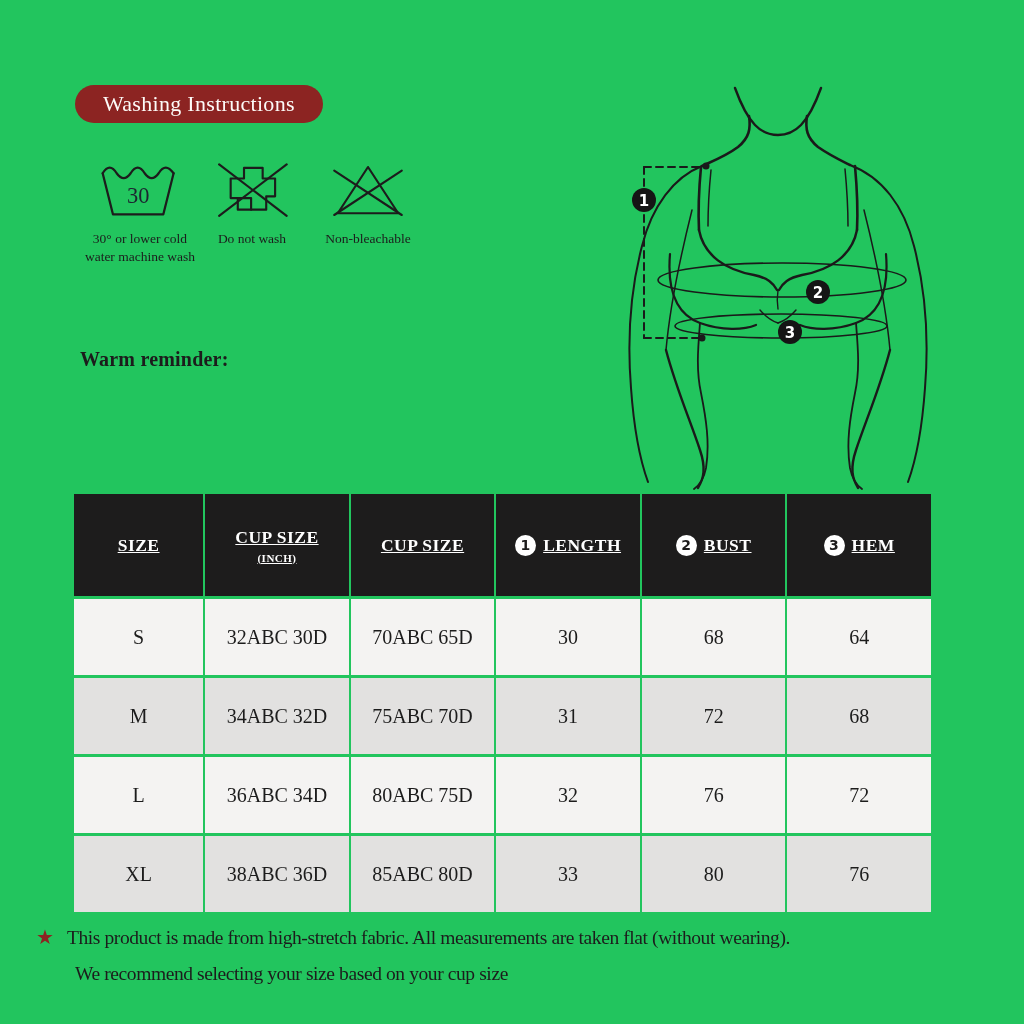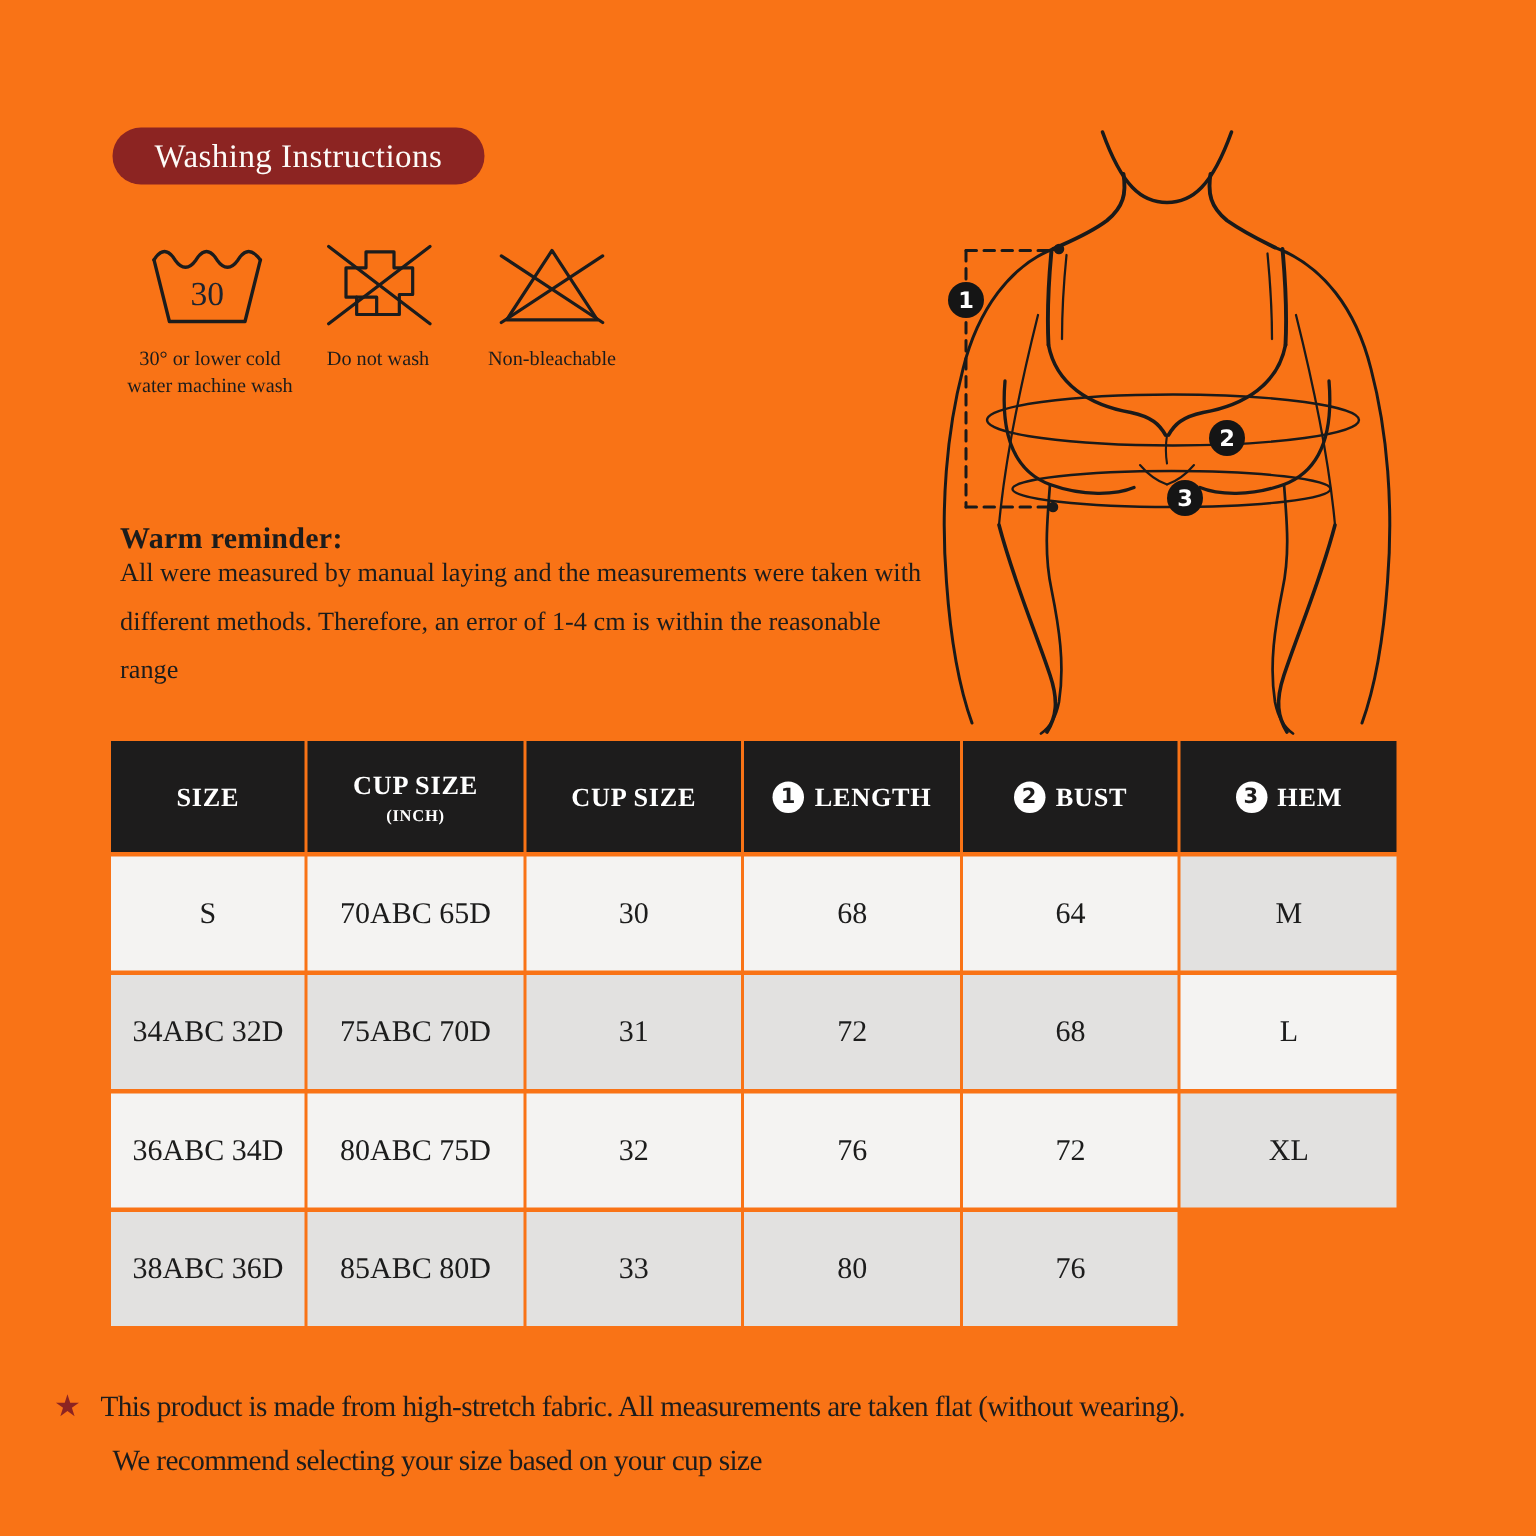--- a/index.html
+++ b/index.html
@@ -1,16 +1,16 @@
 <!DOCTYPE html>
 <html><head>
 <meta charset="utf-8">
 <style>
   html,body{margin:0;padding:0;background:#fff;}
-  #page{position:relative;width:1024px;height:1024px;background:#f97316;overflow:hidden;
+  #page{position:relative;width:1024px;height:1024px;background:#22c55e;overflow:hidden;
         font-family:"Liberation Serif","DejaVu Serif",serif;color:#1c1c1c;}
 
   
   .badge{position:absolute;left:75px;top:85px;height:38px;padding:0 28px;
          background:#8c2422;border-radius:19px;display:flex;align-items:center;justify-content:center;}
   .badge span{color:#fdfbf8;font-size:22px;letter-spacing:.3px;}
 
   
   .care{position:absolute;top:160px;display:flex;flex-direction:column;align-items:center;}
   .care svg{display:block;}
@@ -24,22 +24,22 @@
   .warm{position:absolute;left:80px;top:312px;font-size:20px;font-weight:bold;letter-spacing:.2px;margin-top:36px;}
   .reminder-body{position:absolute;left:80px;top:365px;width:548px;font-size:17.5px;line-height:32.5px;}
 
   
   .figure{position:absolute;left:602px;top:58px;}
 
   
   .size-table{position:absolute;left:74px;top:494px;width:857px;
               display:grid;grid-template-columns:0.9fr 1fr 1fr 1fr 1fr 1fr;
               column-gap:2px;row-gap:3px;}
-  .hcell{height:74px;background:#1d1c1c;color:#fff;display:flex;flex-direction:column;
-         align-items:center;justify-content:center;font-weight:bold;font-size:17.5px;letter-spacing:.5px;}
+  .hcell{height:102px;background:#1d1c1c;color:#fff;display:flex;flex-direction:column;
+         align-items:center;justify-content:center;font-weight:bold;font-size:17.5px;letter-spacing:.5px;text-decoration:underline;}
   .hrow{display:flex;align-items:center;gap:7px;}
   .hsub{font-size:11px;font-weight:bold;letter-spacing:.5px;margin-top:4px;}
   .hcirc{display:inline-flex;width:21px;height:21px;border-radius:50%;background:#ffffff;
          color:#1d1c1c;font-size:14px;font-weight:bold;align-items:center;justify-content:center;
          font-family:"DejaVu Sans",sans-serif;flex:0 0 auto;}
   .bcell{height:76px;display:flex;align-items:center;justify-content:center;font-size:20px;color:#1c1c1c;}
   .row-light .bcell, .bcell.light{background:#f4f3f2;}
   .bcell.light{background:#f4f3f2;}
   .bcell.dark{background:#e2e1e0;}
 
@@ -94,21 +94,20 @@
         <path d="M 84,2 L 8,60"></path>
       </g>
     </svg>
     <div class="cap">
       <div>Do not wash</div>
     </div>
   </div>
 
 
   <div class="warm">Warm reminder:</div>
-  <div class="reminder-body">All were measured by manual laying and the measurements were taken with different methods. Therefore, an error of 1-4 cm is within the reasonable range</div>
 
   <svg class="figure" width="410" height="432" viewBox="0 0 410 432">
     <g fill="none" stroke="#1a1a1a" stroke-linecap="round" stroke-linejoin="round">
 
       <path d="M 133,30 C 146,66 159,77 176,77 C 193,77 206,66 219,30" stroke-width="2.4"></path>
       <path d="M 147,58 C 149,71 147,80 136,89 C 124,98 111,103 100,108" stroke-width="2.6"></path>
       <path d="M 205,58 C 203,71 205,80 216,89 C 229,98 240,103 248,107" stroke-width="2.6"></path>
 
       <path d="M 100,108 C 72,119 50,148 40,188 C 29,230 25,280 29,330 C 32,372 38,402 46,424" stroke-width="2"></path>
       <path d="M 248,107 C 280,119 302,148 312,188 C 323,230 327,280 323,330 C 320,372 314,402 306,424" stroke-width="2"></path>
@@ -186,20 +185,21 @@
       </span>
     </div>
     <div class="hcell">
       <span class="hrow">
         <span class="hcirc">3</span>
         <span>HEM</span>
       </span>
     </div>
 
     <div class="bcell light">S</div>
+    <div class="bcell light">32ABC 30D</div>
     <div class="bcell light">70ABC 65D</div>
     <div class="bcell light">30</div>
     <div class="bcell light">68</div>
     <div class="bcell light">64</div>
 
     <div class="bcell dark">M</div>
     <div class="bcell dark">34ABC 32D</div>
     <div class="bcell dark">75ABC 70D</div>
     <div class="bcell dark">31</div>
     <div class="bcell dark">72</div>

